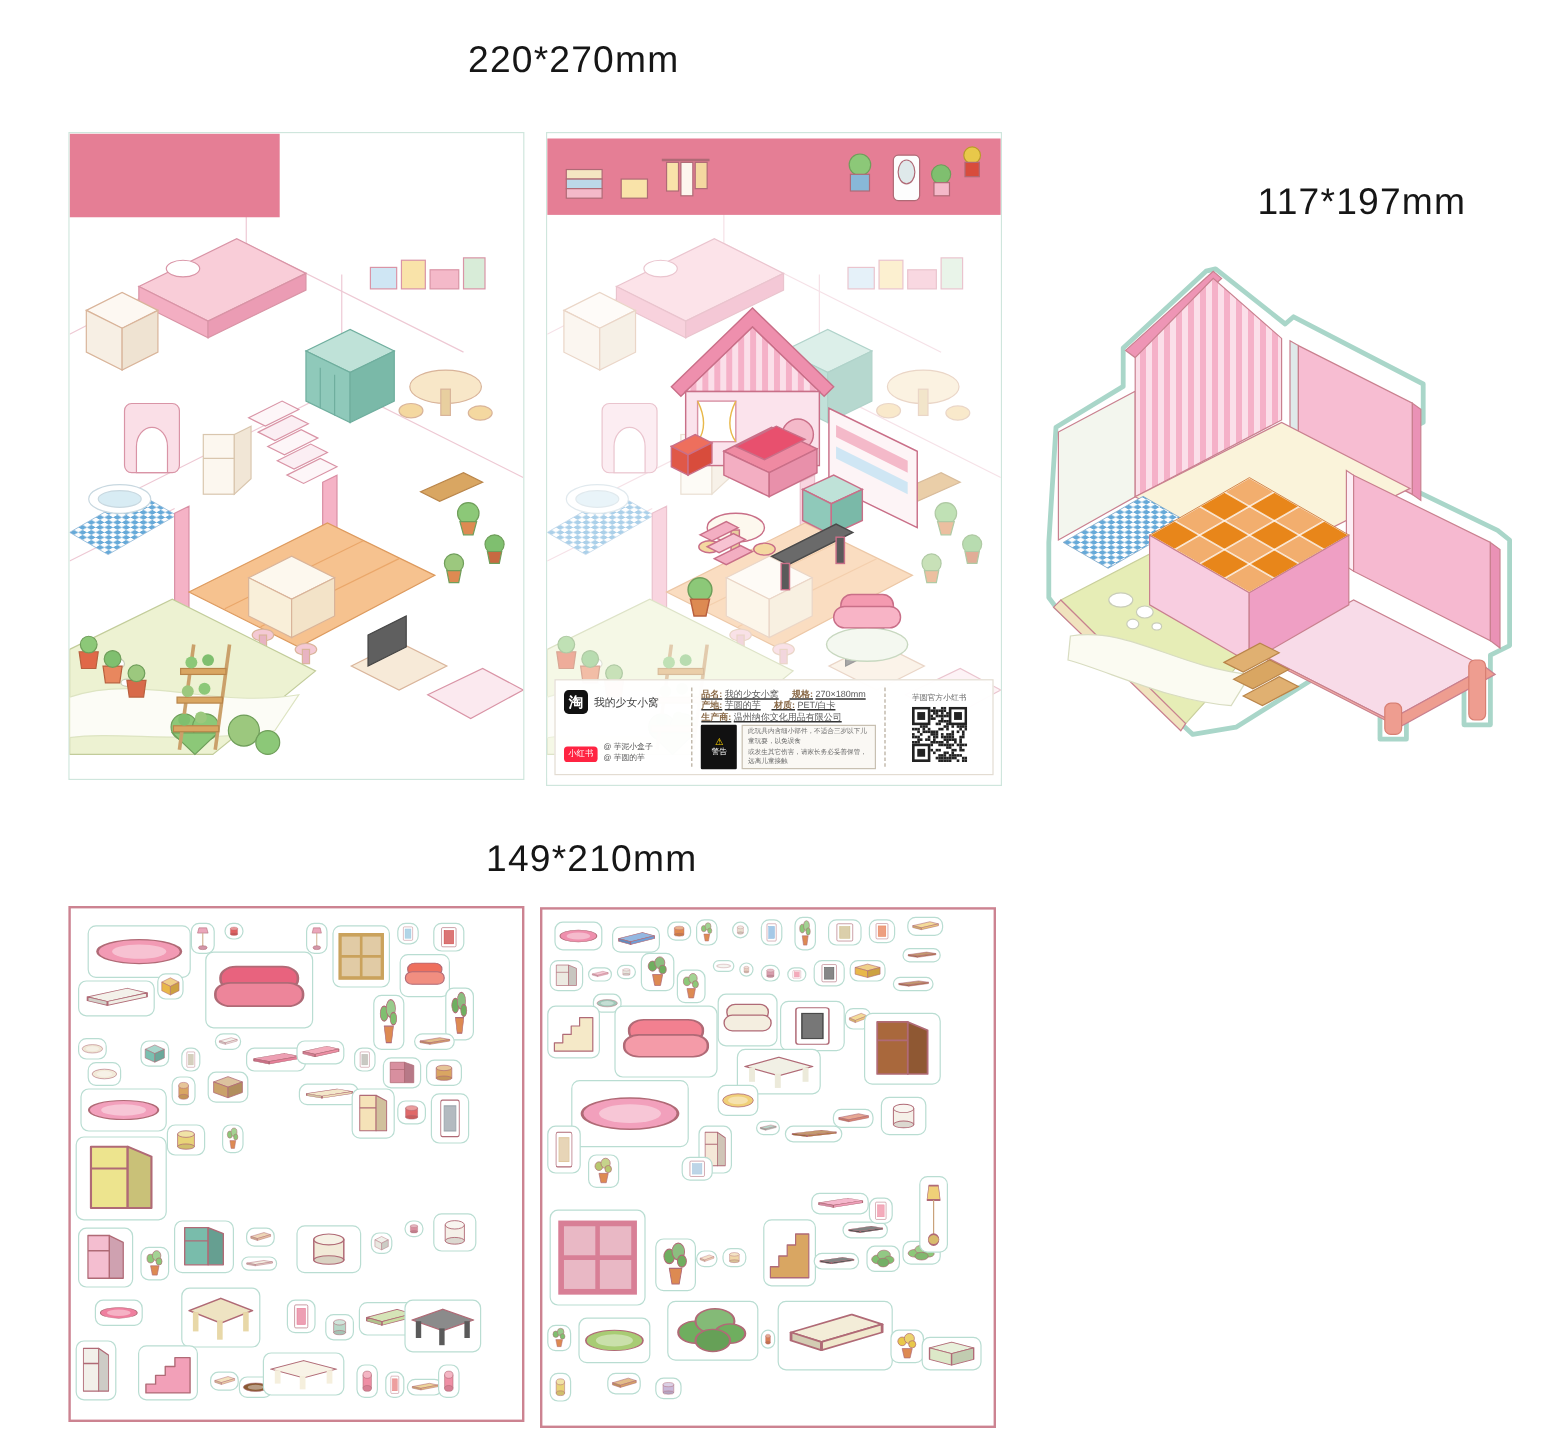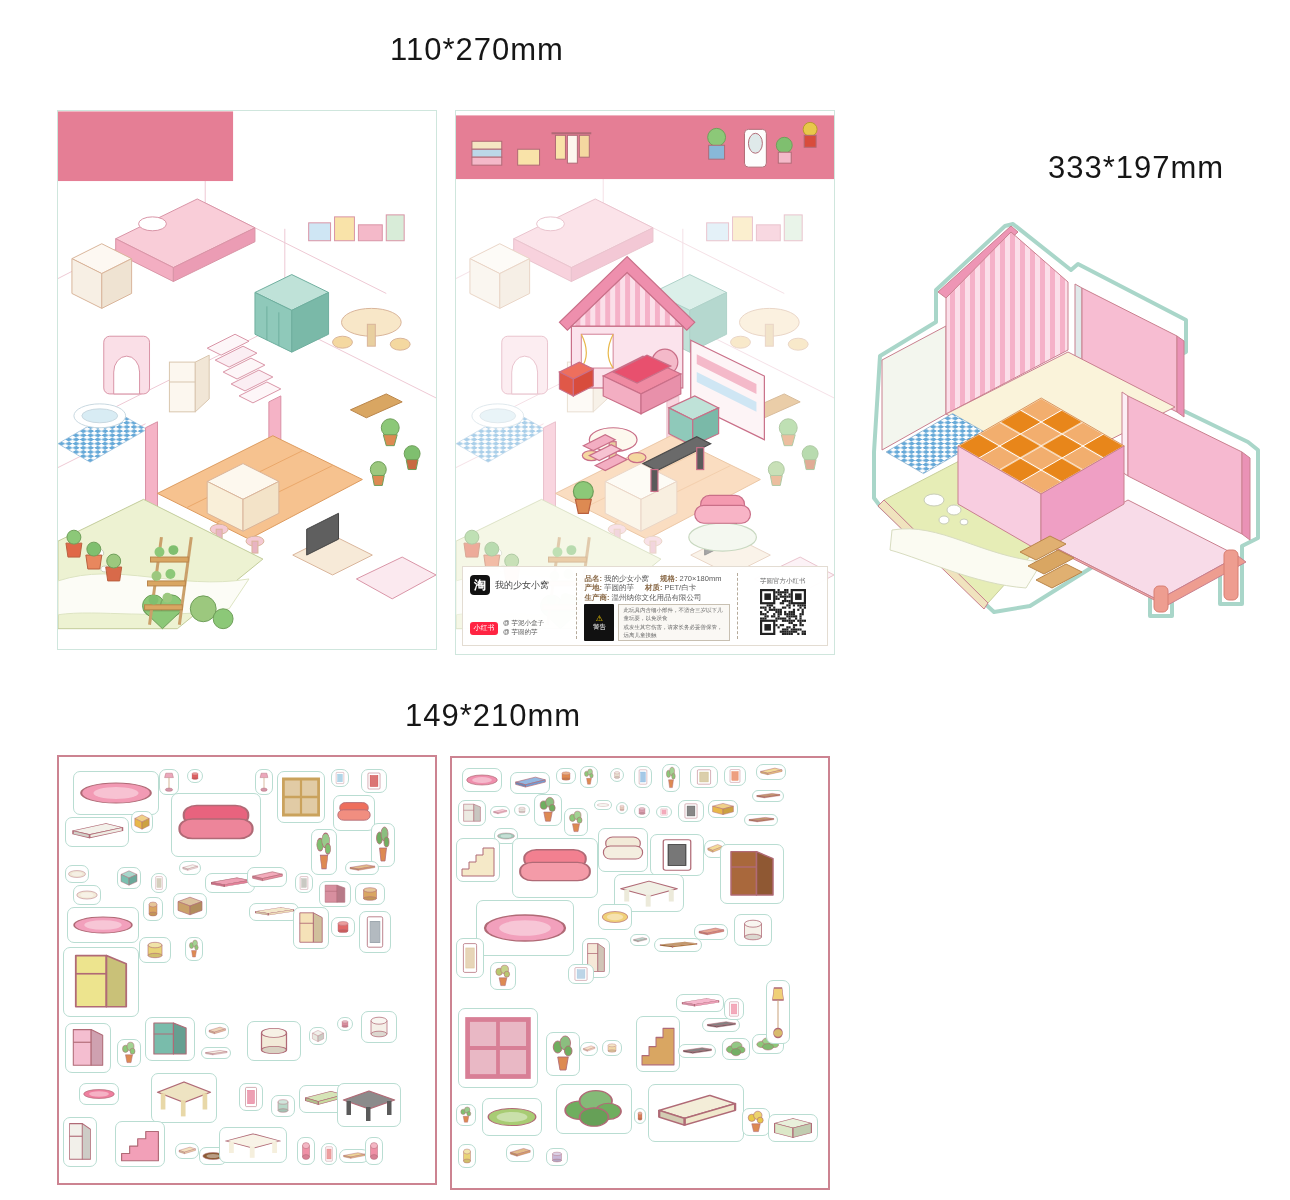--- a/index.html
+++ b/index.html
@@ -29,21 +29,21 @@
   .ib-left{width:104px;display:flex;flex-direction:column;justify-content:space-between;padding:2px 0;}
   .ib-row{display:flex;align-items:center;gap:5px;}
   .tb-logo{width:20px;height:20px;background:#111;color:#fff;border-radius:4px;
     font-size:12px;font-weight:bold;display:flex;align-items:center;justify-content:center;}
   .shop{font-size:9px;color:#444;}
   .xhs-logo{min-width:24px;height:13px;background:#ff2442;color:#fff;border-radius:3px;
     font-size:7px;display:flex;align-items:center;justify-content:center;padding:0 2px;}
   .accs{display:flex;flex-direction:column;font-size:6.5px;color:#555;line-height:1.35;}
   .ib-div{border-left:1px dashed #b5aa9a;}
   .ib-mid{flex:1;display:flex;flex-direction:column;justify-content:space-between;padding:1px 0;}
-  .ib-line{font-size:7.5px;line-height:1.25;white-space:nowrap;}
+  .ib-line{font-size:7.5px;line-height:1.25;white-space:nowrap;text-decoration:underline;}
   .fl{color:#8a6a48;font-weight:bold;margin-right:2px;}
   .fv{color:#5a5a5a;margin-right:9px;}
   .warn-row{display:flex;align-items:stretch;gap:4px;margin-top:2px;}
   .warn-box{background:#111;color:#fff;width:30px;display:flex;flex-direction:column;
     align-items:center;justify-content:center;font-size:6.5px;line-height:1.1;border-radius:1px;}
   .warn-tri{color:#ffd400;font-size:8px;}
   .warn-text{border:1px solid #c8c0b2;background:#faf8f4;color:#6a6a6a;font-size:5.5px;
     line-height:1.5;display:flex;flex-direction:column;justify-content:center;padding:1px 4px;flex:1;}
   .ib-qr{width:78px;display:flex;flex-direction:column;align-items:center;justify-content:center;gap:3px;}
   .qr-cap{font-size:6.5px;color:#666;white-space:nowrap;}
@@ -199,22 +199,22 @@
     </g>
     <g stroke="#d9b49a">
       <polygon points="236,446 276,426 316,446 276,466" fill="#f7ead8"></polygon>
       <polygon points="250,420 282,404 282,430 250,446" fill="#5f5f5f" stroke="#444"></polygon>
       <polygon points="300,470 346,448 380,466 336,490" fill="#fbe9ef" stroke="#d994a6"></polygon>
     </g>
   </g>
 </defs>
 </svg>
 
-<div class="dim-label" id="lab-posters">110*270mm</div>
-<div class="dim-label" id="lab-base">333*197mm</div>
+<div class="dim-label" id="lab-posters">220*270mm</div>
+<div class="dim-label" id="lab-base">117*197mm</div>
 <div class="dim-label" id="lab-sheets">149*210mm</div>
 
 <div class="panel" id="poster1">
   <svg class="art" viewBox="0 0 380 540">
     <use href="#scene-art" xlink:href="#scene-art"></use>
     <rect x="0" y="0" width="176" height="70" fill="#e57e95"></rect>
   </svg>
 </div>
 
 <div class="panel" id="poster2">

